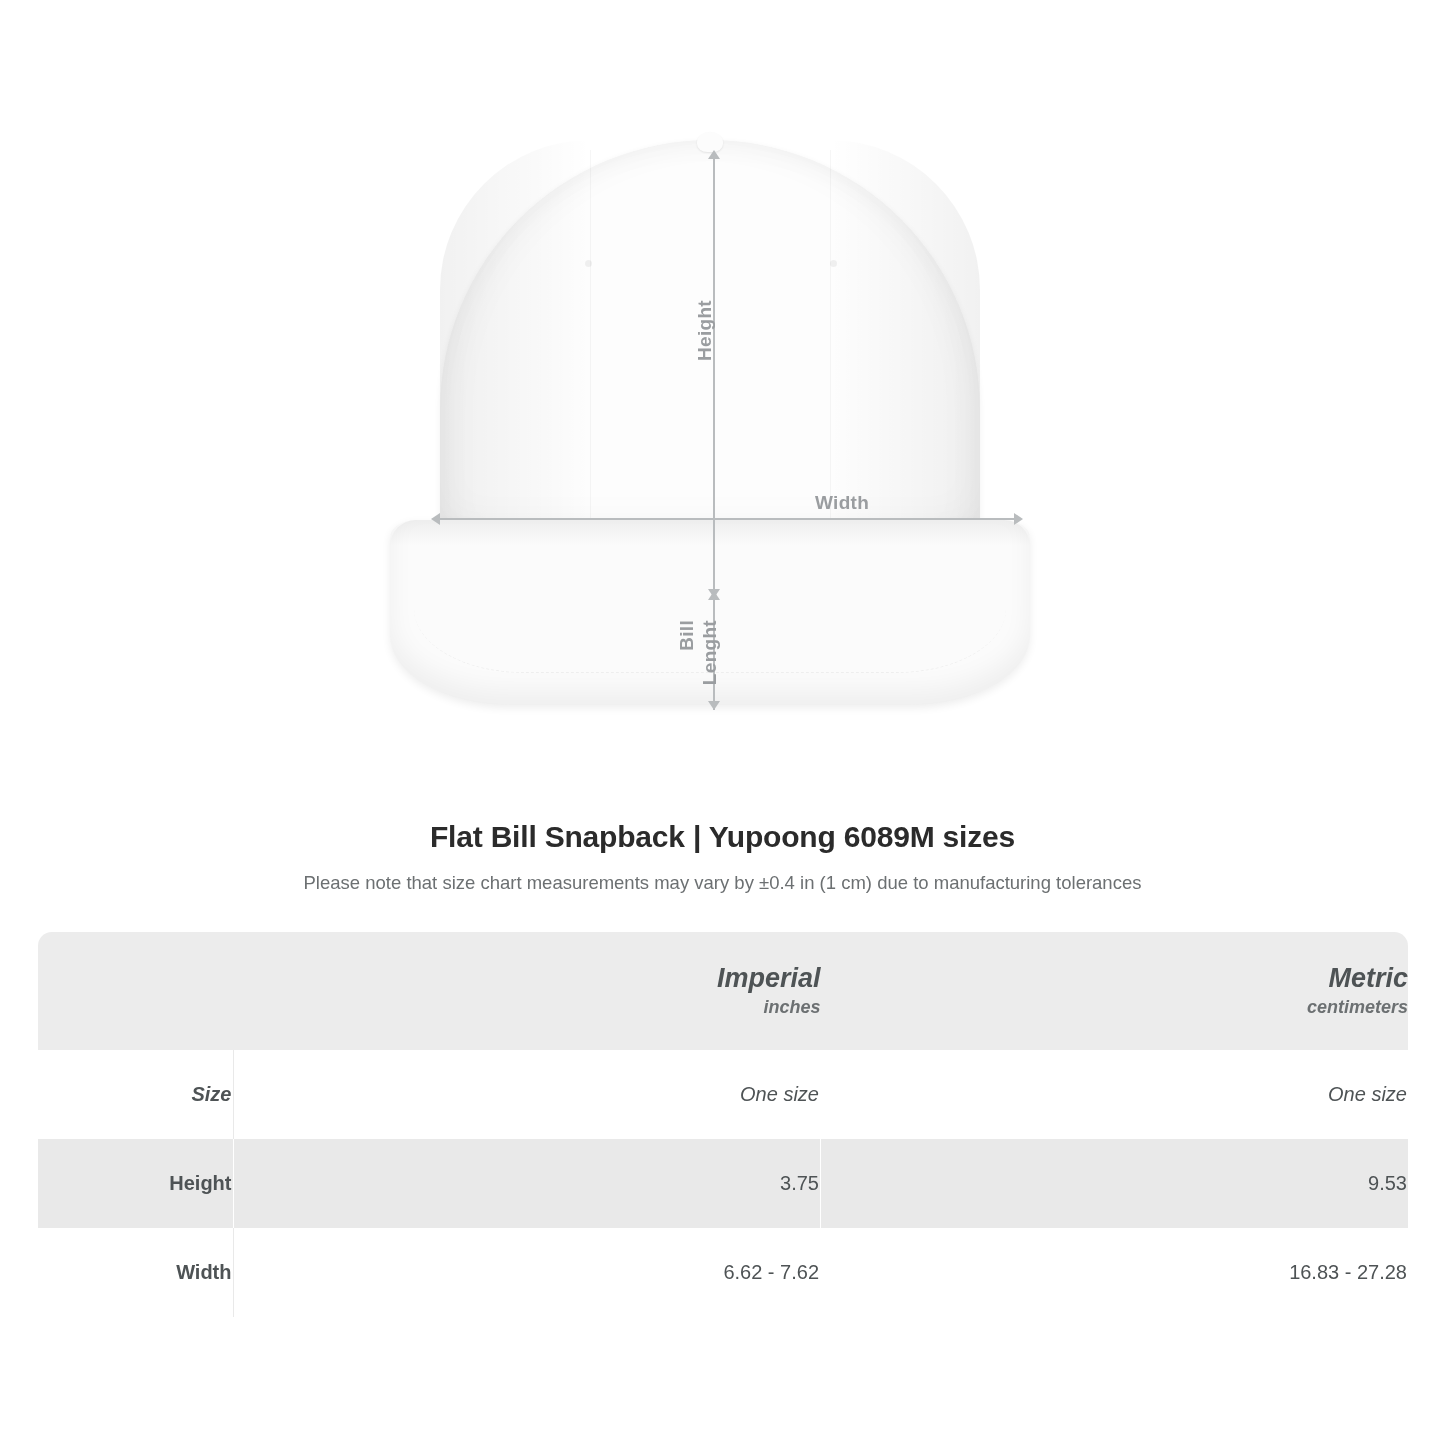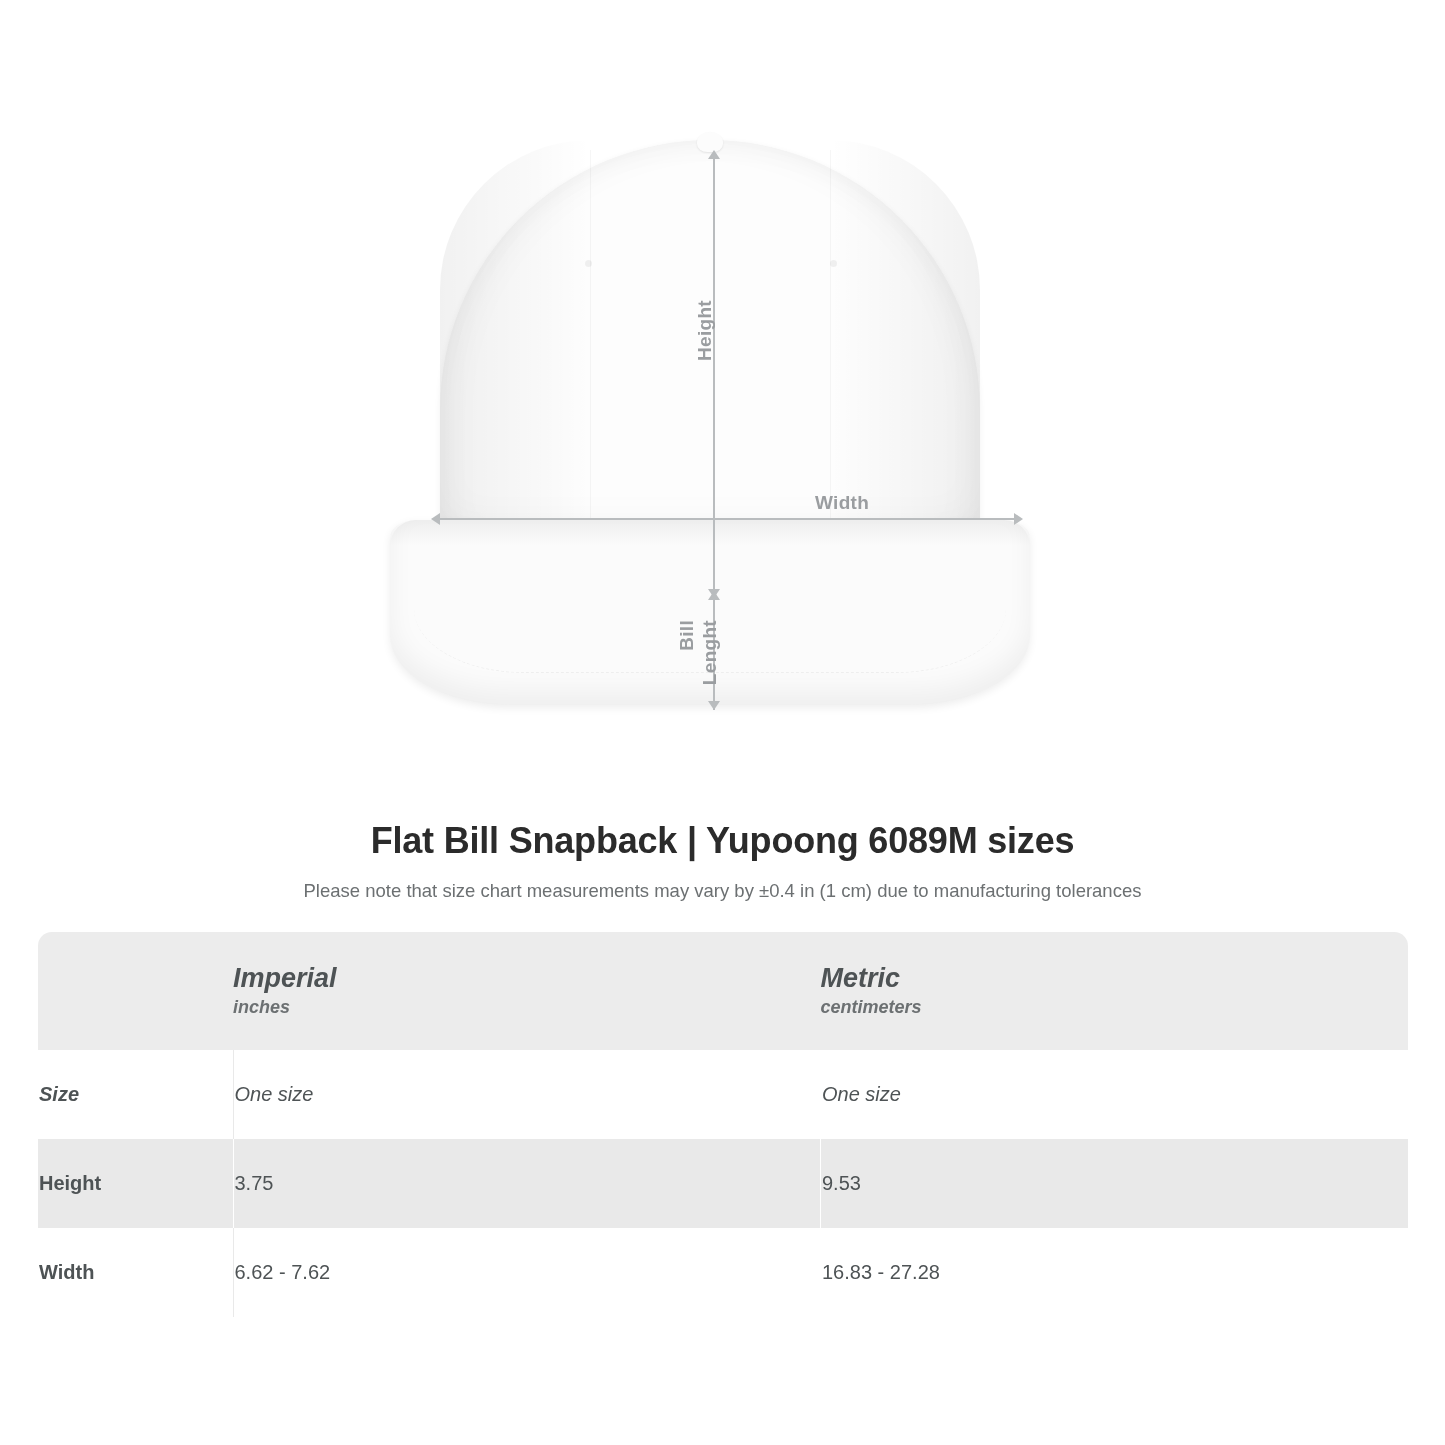--- a/index.html
+++ b/index.html
@@ -191,21 +191,21 @@
 
   
   .caption {
     position: absolute;
     left: 0;
     top: 820px;
     width: 1445px;
     text-align: center;
   }
   .title {
-    font-size: 36px;
+    font-size: 30px;
     font-weight: bold;
     color: #2b2b2b;
     margin: 0;
     letter-spacing: -0.2px;
   }
   .subtitle {
     font-size: 18.5px;
     color: #6c7072;
     margin-top: 18px;
   }
@@ -217,21 +217,21 @@
     top: 932px;
     width: 1370px;
   }
   table.size-chart {
     width: 1370px;
     border-collapse: collapse;
     table-layout: fixed;
   }
   table.size-chart th,
   table.size-chart td {
-    text-align: left;
+    text-align: right;
     vertical-align: middle;
   }
   .head-row th {
     background: #ececec;
     height: 118px;
     padding: 0;
   }
   .head-row th:first-child {
     border-radius: 14px 0 0 0;
   }

